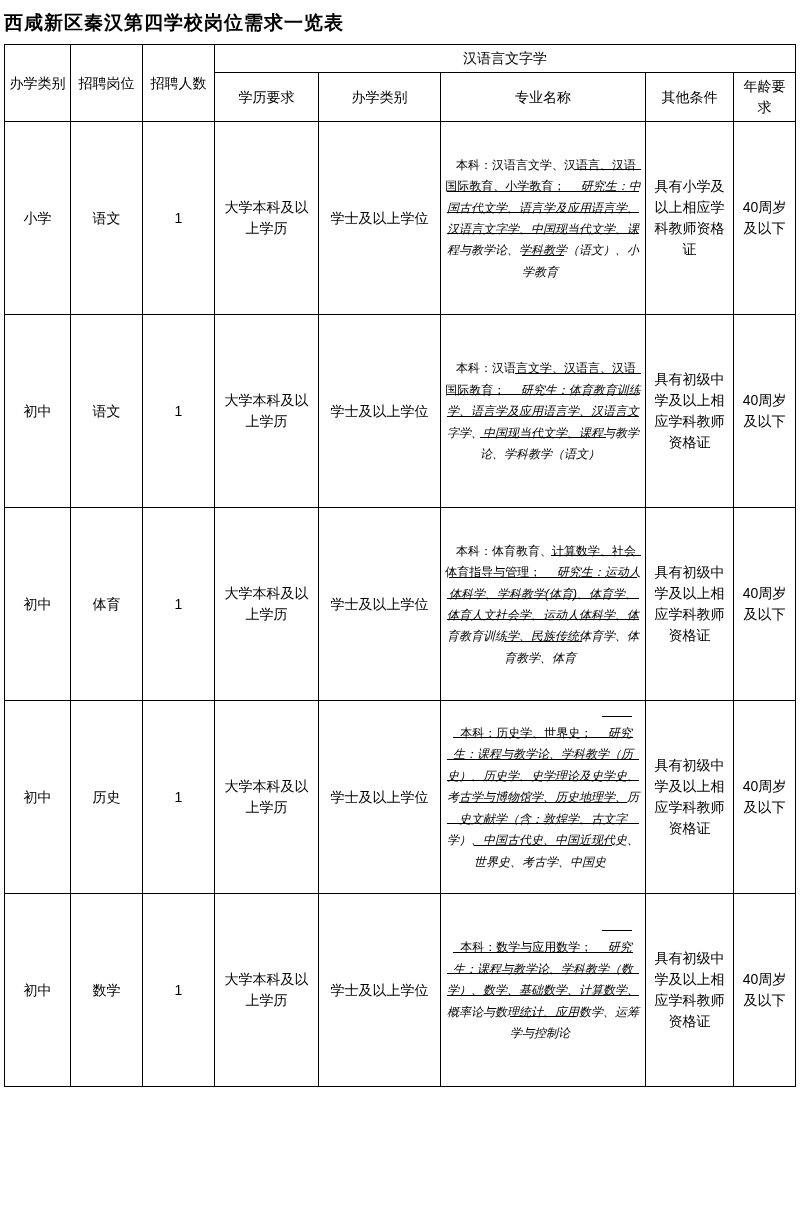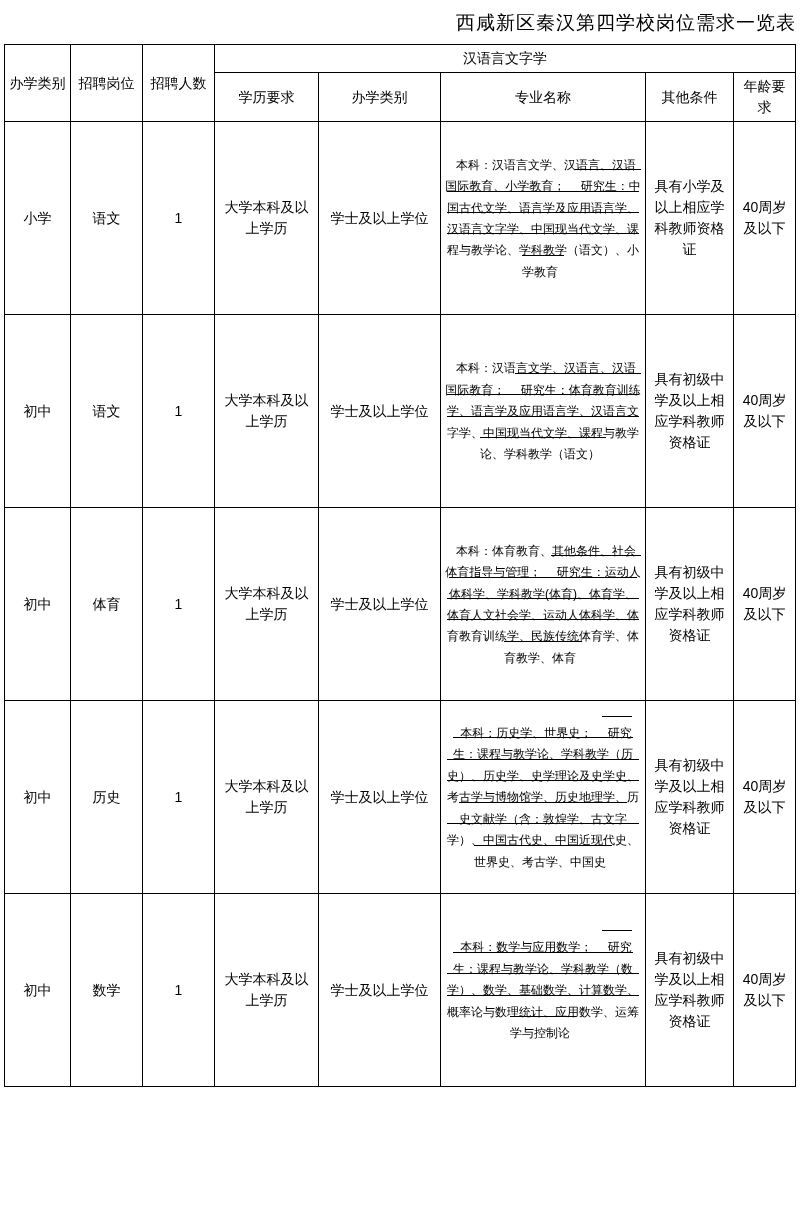--- a/index.html
+++ b/index.html
@@ -11,23 +11,23 @@
     width: 800px;
     font-family: "Liberation Serif", "DejaVu Serif", serif;
     color: #000000;
   }
   .page {
     width: 800px;
     box-sizing: border-box;
     padding: 6px 4px 0 4px;
   }
   .doc-title {
-    text-align: right;
+    text-align: left;
     font-size: 19px;
-    font-weight: normal;
+    font-weight: bold;
     letter-spacing: 1px;
     margin: 4px 0 8px 0;
     font-family: "Liberation Sans", "DejaVu Sans", sans-serif;
   }
   table.job-table {
     border-collapse: collapse;
     width: 790px;
     margin: 0 auto;
     table-layout: fixed;
   }
@@ -68,20 +68,21 @@
   }
   .major-part {
     text-align: center;
     font-size: 12px;
     line-height: 1.62;
     padding: 9px 6px 9px 6px;
     font-family: "Liberation Sans", "DejaVu Sans", sans-serif;
   }
   .major-part + .major-part {
     border-top: 1px solid #000000;
+    font-style: italic;
   }
   .small-note {
     font-family: "Liberation Sans", "DejaVu Sans", sans-serif;
     font-size: 14px;
     line-height: 1.6;
   }
   td.tall { height: 186px; }
 </style>
 </head>
 <body>
@@ -150,21 +151,21 @@
       </tr>
 
       <tr>
         <td class="cell-wrap tall">初中</td>
         <td class="cell-wrap">体育</td>
         <td class="cell-wrap">1</td>
         <td class="cell-wrap">大学本科及以上学历</td>
         <td class="cell-wrap">学士及以上学位</td>
         <td class="major">
           <span class="major-inner">
-            <span class="major-part">本科：体育教育、其他条件、社会体育指导与管理；</span>
+            <span class="major-part">本科：体育教育、计算数学、社会体育指导与管理；</span>
             <span class="major-part">研究生：运动人体科学、学科教学(体育)、体育学、体育人文社会学、运动人体科学、体育教育训练学、民族传统体育学、体育教学、体育</span>
           </span>
         </td>
         <td class="small-note">具有初级中学及以上相应学科教师资格证</td>
         <td class="cell-wrap">40周岁及以下</td>
       </tr>
 
       <tr>
         <td class="cell-wrap tall">初中</td>
         <td class="cell-wrap">历史</td>

